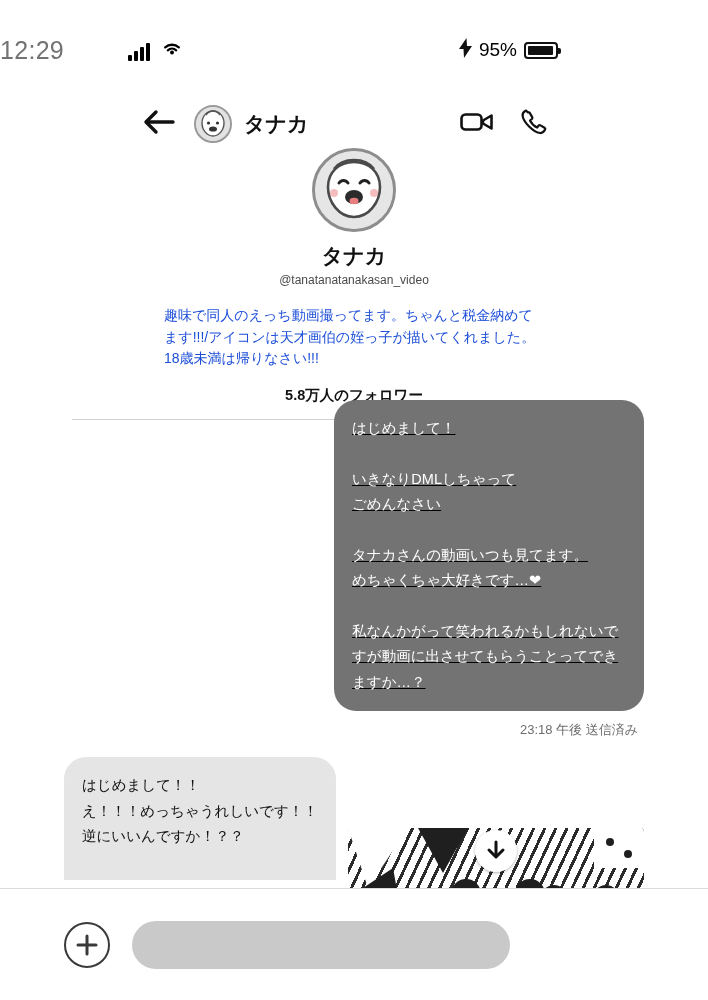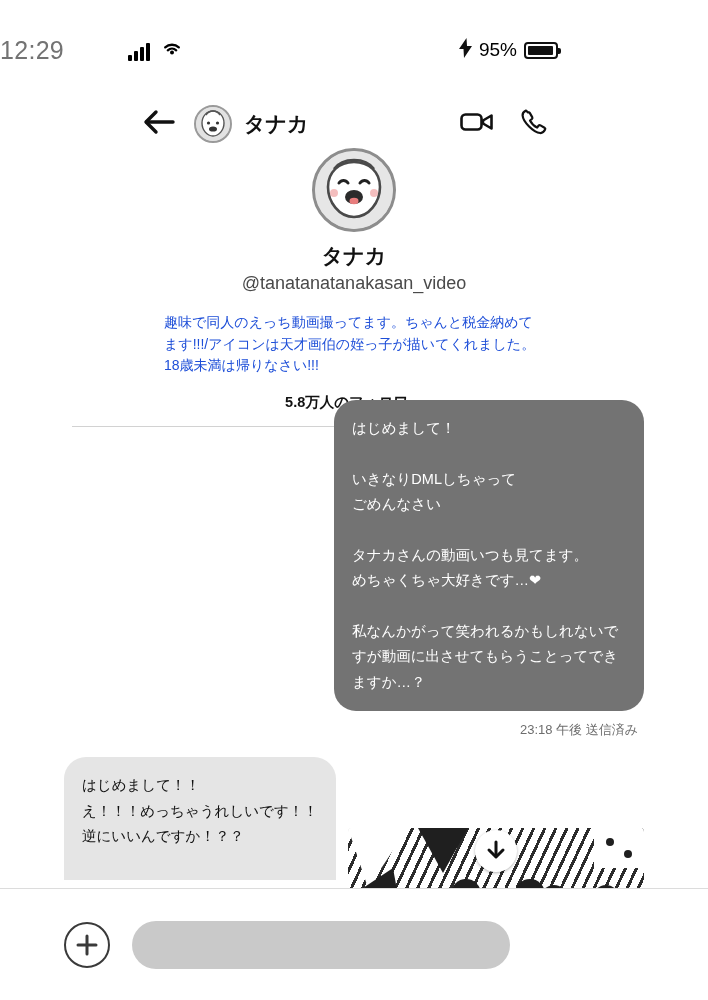--- a/index.html
+++ b/index.html
@@ -124,21 +124,21 @@
     position: relative;
   }
   .prof-name {
     margin-top: 10px;
     font-size: 21px;
     font-weight: bold;
     color: #111;
   }
   .prof-handle {
     margin-top: 3px;
-    font-size: 18px;
+    font-size: 12px;
     color: #4a4a4a;
   }
   .prof-bio {
     margin: 18px auto 0;
     width: 380px;
     font-size: 14px;
     line-height: 1.55;
     color: #1d4ed8;
     text-align: left;
   }
@@ -159,21 +159,21 @@
   
   .chat {
     position: absolute;
     top: 400px;
     left: 0; right: 0;
     bottom: 120px;
     padding: 0 64px;
     overflow: hidden;
   }
   .row { display: flex; }
-  .row.out { justify-content: flex-end; }
+  .row.out { justify-content: flex-end; text-decoration: underline; }
   .row.in  { justify-content: flex-start; }
 
   .bubble {
     max-width: 310px;
     padding: 16px 18px;
     border-radius: 22px;
     font-size: 14.5px;
     line-height: 1.75;
     white-space: pre-wrap;
   }

